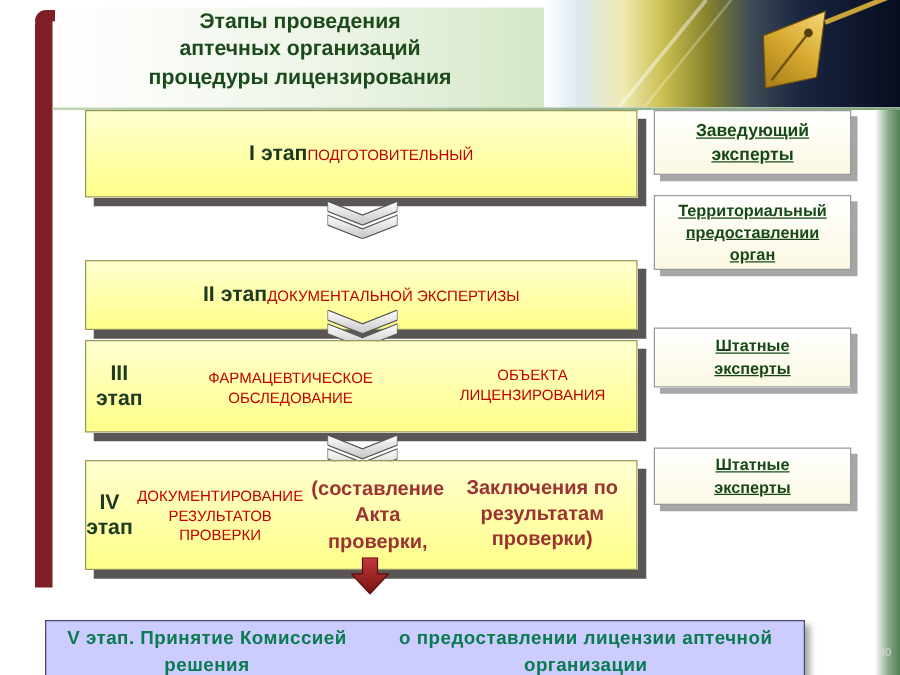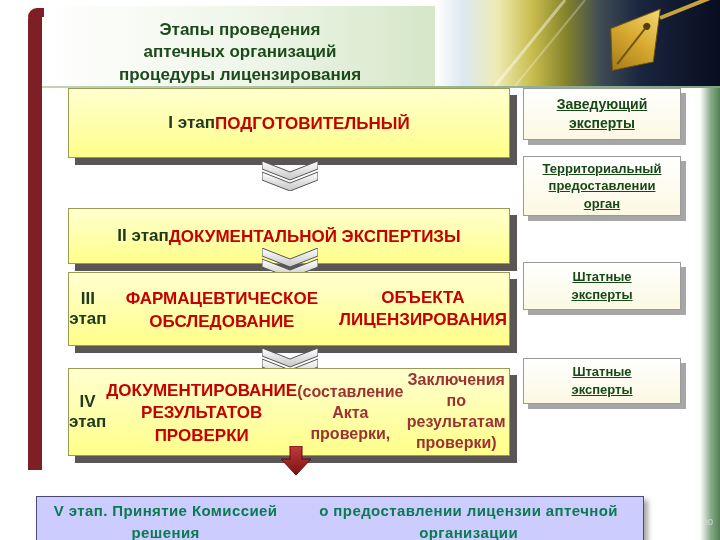--- a/index.html
+++ b/index.html
@@ -9,21 +9,21 @@
 
   
   .left-bar { position:absolute; left:28px; top:8px; width:14px; height:462px;
               background:#7d1f24; border-top-left-radius:12px; }
   .left-bar-stub { position:absolute; left:28px; top:8px; width:34px; height:9px;
               background:#7d1f24; border-top-left-radius:12px; }
 
   
   .banner { position:absolute; left:44px; top:6px; width:392px; height:80px;
             background:linear-gradient(90deg,#ffffff 0%,#eef5e8 55%,#d5e7c7 100%);
-            display:flex; align-items:flex-end; justify-content:center; }
+            display:flex; align-items:flex-start; justify-content:center; }
   .slide-title { text-align:center; font-size:17px; font-weight:bold; color:#1b4a1b; line-height:1.32; }
 
   
   .pen-image { position:absolute; right:0; top:0; width:285px; height:86px; }
 
   
   .separator { position:absolute; left:42px; top:86px; width:678px; height:2px;
                background:linear-gradient(90deg,#c2d4b6,#7fa37f); }
   .right-strip { position:absolute; right:0; top:88px; width:20px; height:452px;
                background:linear-gradient(90deg, rgba(140,172,140,0) 0%, #86aa86 55%, #537f53 100%); }
@@ -33,21 +33,21 @@
                background:linear-gradient(180deg,#ffffd0 0%,#ffff8a 100%);
                border:1px solid #9a9a55;
                box-shadow:7px 7px 0 rgba(62,56,56,0.85);
                display:flex; flex-direction:row; align-items:center; justify-content:center;
                text-align:center; }
   .s1 { top:88px;  height:70px; }
   .s2 { top:208px; height:56px; }
   .s3 { top:272px; height:74px; }
   .s4 { top:368px; height:88px; }
   .stage-title { font-size:17px; font-weight:bold; color:#203a20; }
-  .stage-sub   { font-size:17px; font-weight:bold; color:#c40000; line-height:1.3; margin-top:3px; }
+  .stage-sub   { font-size:12px; font-weight:normal; color:#c40000; line-height:1.3; margin-top:3px; }
   .stage-note  { font-size:16px; font-weight:bold; color:#9c3232; line-height:1.3; }
   .stage-note.first { margin-top:3px; }
 
   
   .chev { position:absolute; left:262px; width:56px; height:30px; }
   .c1 { top:161px; }  .c2 { top:248px; }  .c3 { top:348px; }
 
   
   .actor-box { position:absolute; left:523px; width:158px;
                background:linear-gradient(180deg,#ffffff 0%,#fbf8e2 100%);

